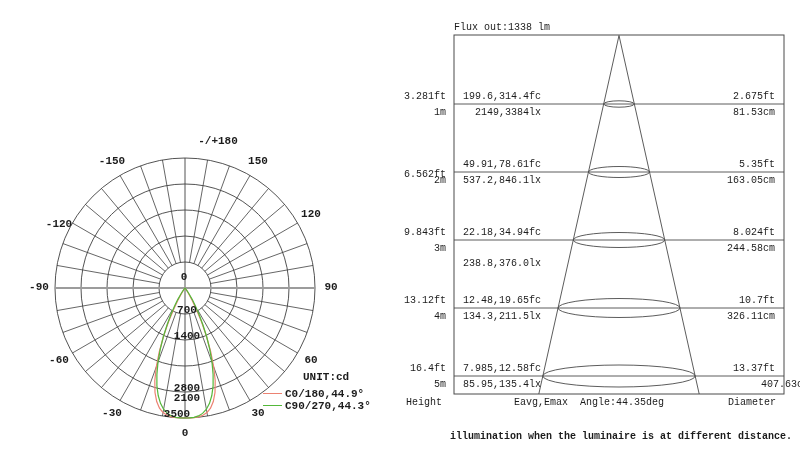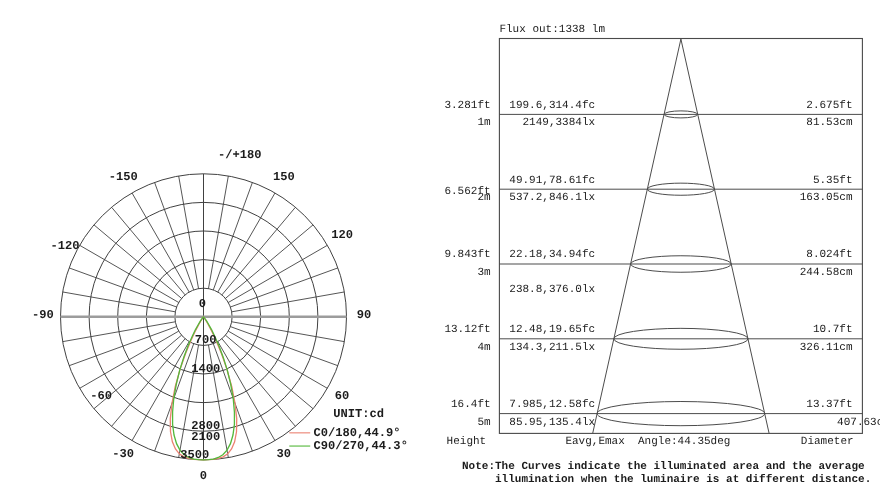--- a/index.html
+++ b/index.html
@@ -80,21 +80,21 @@
 
   <div id="polar-angle-labels">
       <span class="abs t11 b" style="left: 185px; top: 142px; transform: translate(-50%, -55%); margin-left: 33px;">-/+180</span>
       <span class="abs t11 b" style="left: 258px; top: 162px; transform: translate(-50%, -55%);">150</span>
       <span class="abs t11 b" style="left: 311px; top: 215px; transform: translate(-50%, -55%);">120</span>
       <span class="abs t11 b" style="left: 331px; top: 288px; transform: translate(-50%, -55%);">90</span>
       <span class="abs t11 b" style="left: 311px; top: 361px; transform: translate(-50%, -55%);">60</span>
       <span class="abs t11 b" style="left: 258px; top: 414px; transform: translate(-50%, -55%);">30</span>
       <span class="abs t11 b" style="left: 185px; top: 434px; transform: translate(-50%, -55%);">0</span>
       <span class="abs t11 b" style="left: 112px; top: 414px; transform: translate(-50%, -55%); font-family: Liberation Mono, monospace;">-30</span>
-      <span class="abs t11 b" style="left: 59px; top: 361px; transform: translate(-50%, -55%); margin-left: 33px;">-60</span>
+      <span class="abs t11 b" style="left: 59px; top: 361px; transform: translate(-50%, -55%);">-60</span>
       <span class="abs t11 b" style="left: 39px; top: 288px; transform: translate(-50%, -55%);">-90</span>
       <span class="abs t11 b" style="left: 59px; top: 215px; transform: translate(-50%, -55%); margin-top: 10px;">-120</span>
       <span class="abs t11 b" style="left: 112px; top: 162px; transform: translate(-50%, -55%);">-150</span>
     </div>
   <div id="polar-ring-labels">
       <span class="abs t11 b" style="left: 187px; top: 309.5px; transform: translate(-50%, -50%);">700</span>
       <span class="abs t11 b" style="left: 187px; top: 335.5px; transform: translate(-50%, -50%);">1400</span>
       <span class="abs t11 b" style="left: 187px; top: 361.5px; transform: translate(-50%, -50%); margin-top: 36px;">2100</span>
       <span class="abs t11 b" style="left: 187px; top: 387.5px; transform: translate(-50%, -50%);">2800</span>
       <span class="abs t11 b" style="left: 177px; top: 413.5px; transform: translate(-50%, -50%);">3500</span>
@@ -138,16 +138,15 @@
       <span class="abs t10 ra" style="left: 376px; width: 70px; top: 379px;">5m</span>
       <span class="abs t10 ra" style="left: 441px; width: 100px; top: 363px;">7.985,12.58fc</span>
       <span class="abs t10 ra" style="left: 441px; width: 100px; top: 379px;">85.95,135.4lx</span>
       <span class="abs t10 ra" style="left: 695px; width: 80px; top: 363px;">13.37ft</span>
       <span class="abs t10 ra" style="left: 729px; width: 80px; top: 379px;">407.63cm</span>
     </div>
   <div class="abs t10" style="left:406px;top:397px;">Height</div>
   <div class="abs t10" style="left:514px;top:397px;">Eavg,Emax</div>
   <div class="abs t10" style="left:580px;top:397px;">Angle:44.35deg</div>
   <div class="abs t10" style="left:728px;top:397px;">Diameter</div>
-  <div class="abs t10 b" style="left:420px;top:419px;">Note:The Curves indicate the illuminated area and the average</div>
   <div class="abs t10 b" style="left:450px;top:431px;">illumination when the luminaire is at different distance.</div>
 
 </div>
 
 </body></html>

